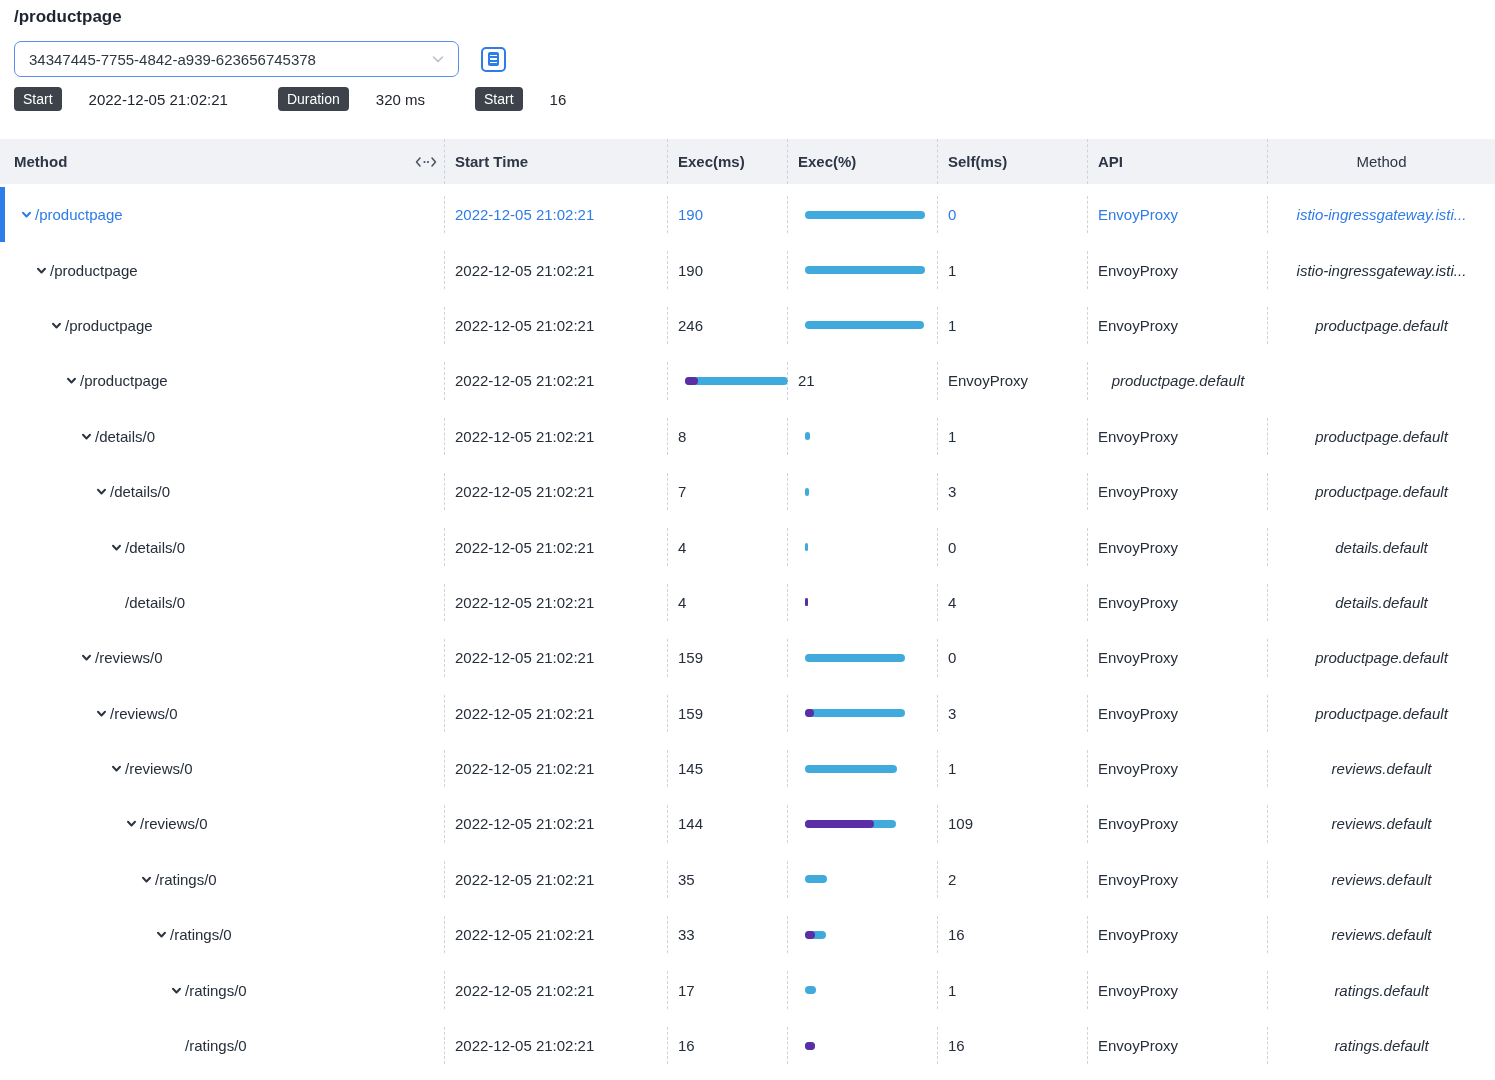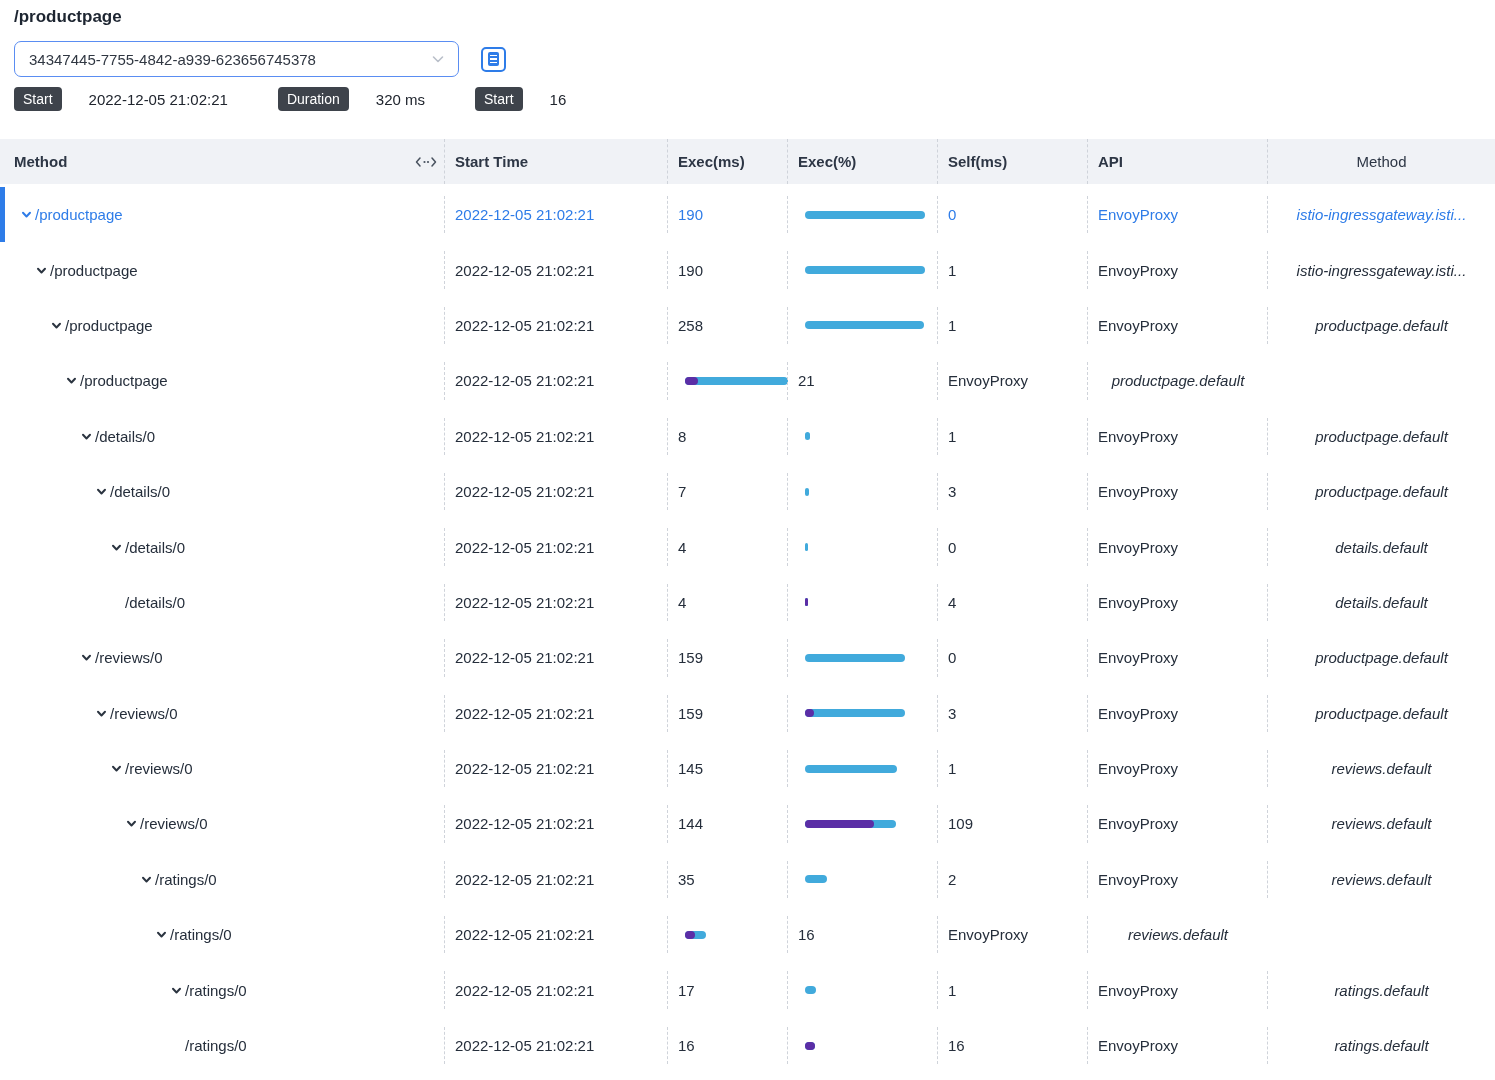--- a/index.html
+++ b/index.html
@@ -151,21 +151,21 @@
       <div class="row">
         <div class="cell c-method" style="padding-left: 50px;">
           <span class="chev">
             <svg width="13" height="13" viewBox="0 0 13 13">
               <path d="M3 4.8 L6.5 8.5 L10 4.8" stroke="currentColor" stroke-width="2" fill="none" stroke-linecap="round" stroke-linejoin="round"></path>
             </svg>
           </span>
           <span>/productpage</span>
         </div>
         <div class="cell c-start">2022-12-05 21:02:21</div>
-        <div class="cell c-exec">258</div>
+        <div class="cell c-exec">246</div>
         <div class="cell c-pct">
           <div class="bar" style="width: 119.368px;"></div>
         </div>
         <div class="cell c-self">1</div>
         <div class="cell c-api">EnvoyProxy</div>
         <div class="cell c-service">productpage.default</div>
       </div>
       <div class="row">
         <div class="cell c-method" style="padding-left: 65px;">
           <span class="chev">
@@ -351,20 +351,21 @@
       <div class="row">
         <div class="cell c-method" style="padding-left: 155px;">
           <span class="chev">
             <svg width="13" height="13" viewBox="0 0 13 13">
               <path d="M3 4.8 L6.5 8.5 L10 4.8" stroke="currentColor" stroke-width="2" fill="none" stroke-linecap="round" stroke-linejoin="round"></path>
             </svg>
           </span>
           <span>/ratings/0</span>
         </div>
         <div class="cell c-start">2022-12-05 21:02:21</div>
+        <div class="cell c-exec">33</div>
         <div class="cell c-pct">
           <div class="bar" style="width: 20.8421px;">
             <div class="bar-self" style="width: 10.1053px;"></div>
           </div>
         </div>
         <div class="cell c-self">16</div>
         <div class="cell c-api">EnvoyProxy</div>
         <div class="cell c-service">reviews.default</div>
       </div>
       <div class="row">

